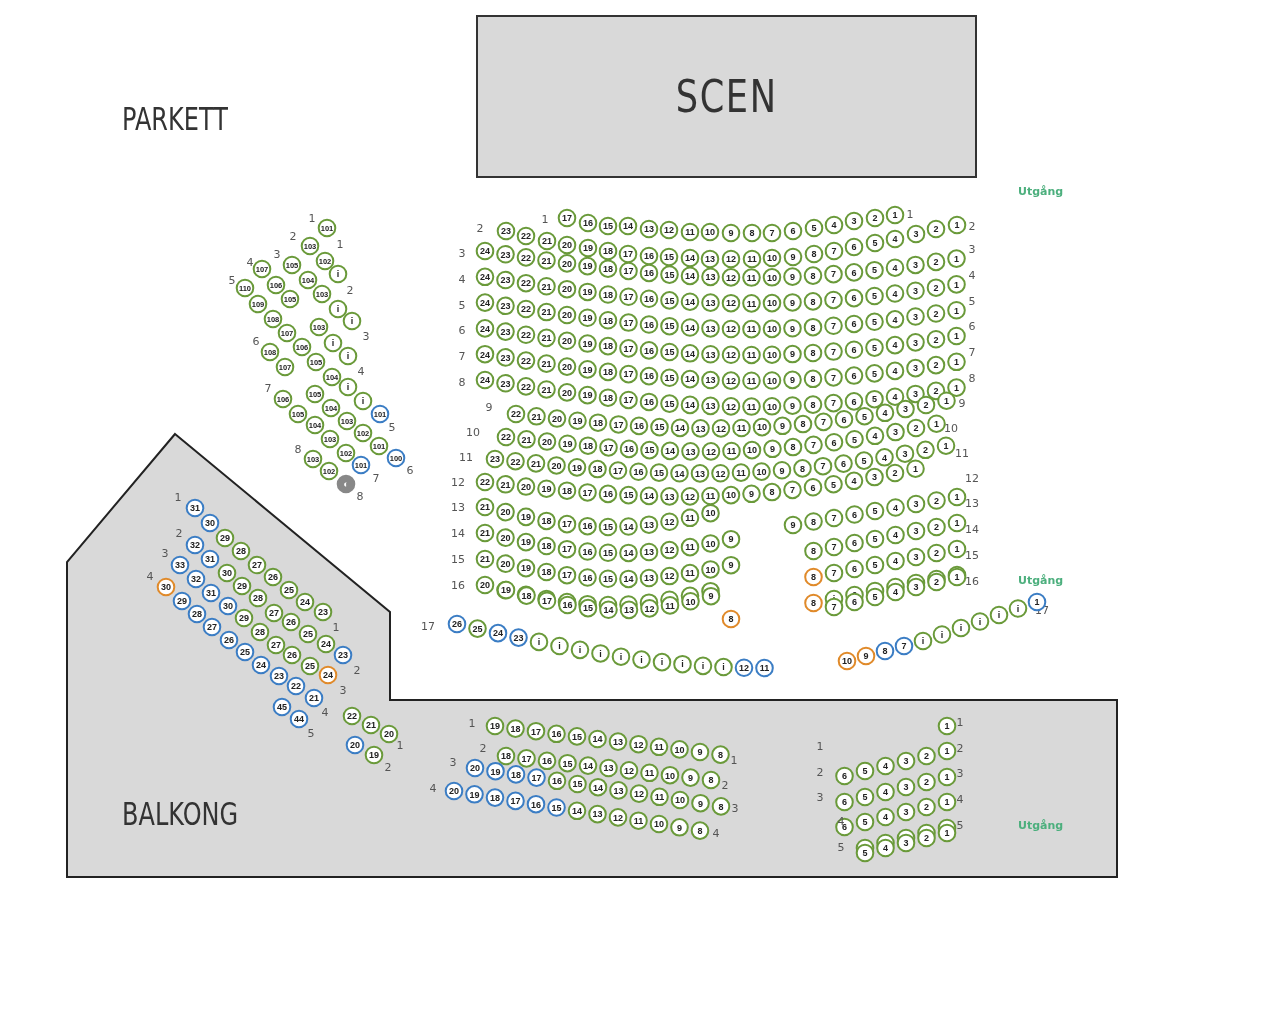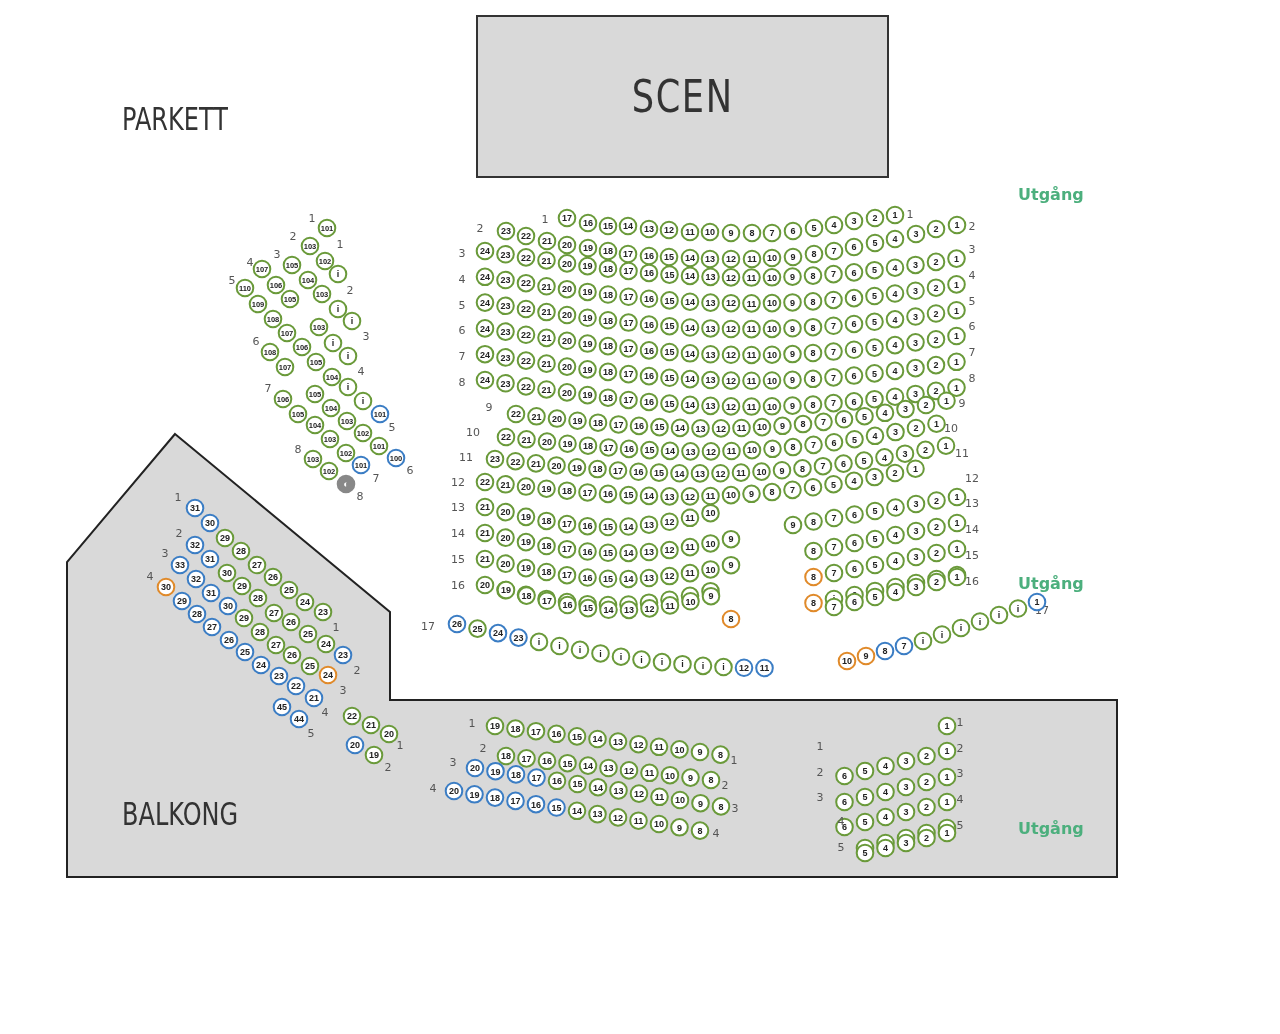--- a/index.html
+++ b/index.html
@@ -1,20 +1,20 @@
 <!DOCTYPE html>
 <html><head>
 <meta charset="utf-8">
 <style>
   html,body{margin:0;padding:0;background:#fff;}
   body{width:1280px;height:1034px;position:relative;overflow:hidden;font-family:"Liberation Sans",sans-serif;}
-  .stage{position:absolute;left:476px;top:15px;width:413px;height:163px;background:#d9d9d9;border:2px solid #333;box-sizing:border-box;display:flex;align-items:center;justify-content:center;}
+  .stage{position:absolute;left:476px;top:15px;width:501px;height:163px;background:#d9d9d9;border:2px solid #333;box-sizing:border-box;display:flex;align-items:center;justify-content:center;}
   .stage span{font-family:"DejaVu Sans",sans-serif;font-size:44px;letter-spacing:2px;color:#333;transform:scaleX(0.8);}
   .section-label{position:absolute;font-family:"DejaVu Sans",sans-serif;color:#333;font-size:32px;transform:scaleX(0.75);transform-origin:left top;}
-  .exit{position:absolute;color:#4caf7d;font-family:"DejaVu Sans",sans-serif;font-size:16px;font-weight:bold;}
+  .exit{position:absolute;color:#4caf7d;font-family:"DejaVu Sans",sans-serif;font-size:11px;font-weight:bold;}
   svg.map{position:absolute;left:0;top:0;}
   .seat{cursor:pointer;}
   .rowlabel{font-family:"DejaVu Sans",sans-serif;font-size:11px;fill:#555;}
 </style>
 </head>
 <body>
 
 <div class="stage">
     <span>SCEN</span>
   </div>

